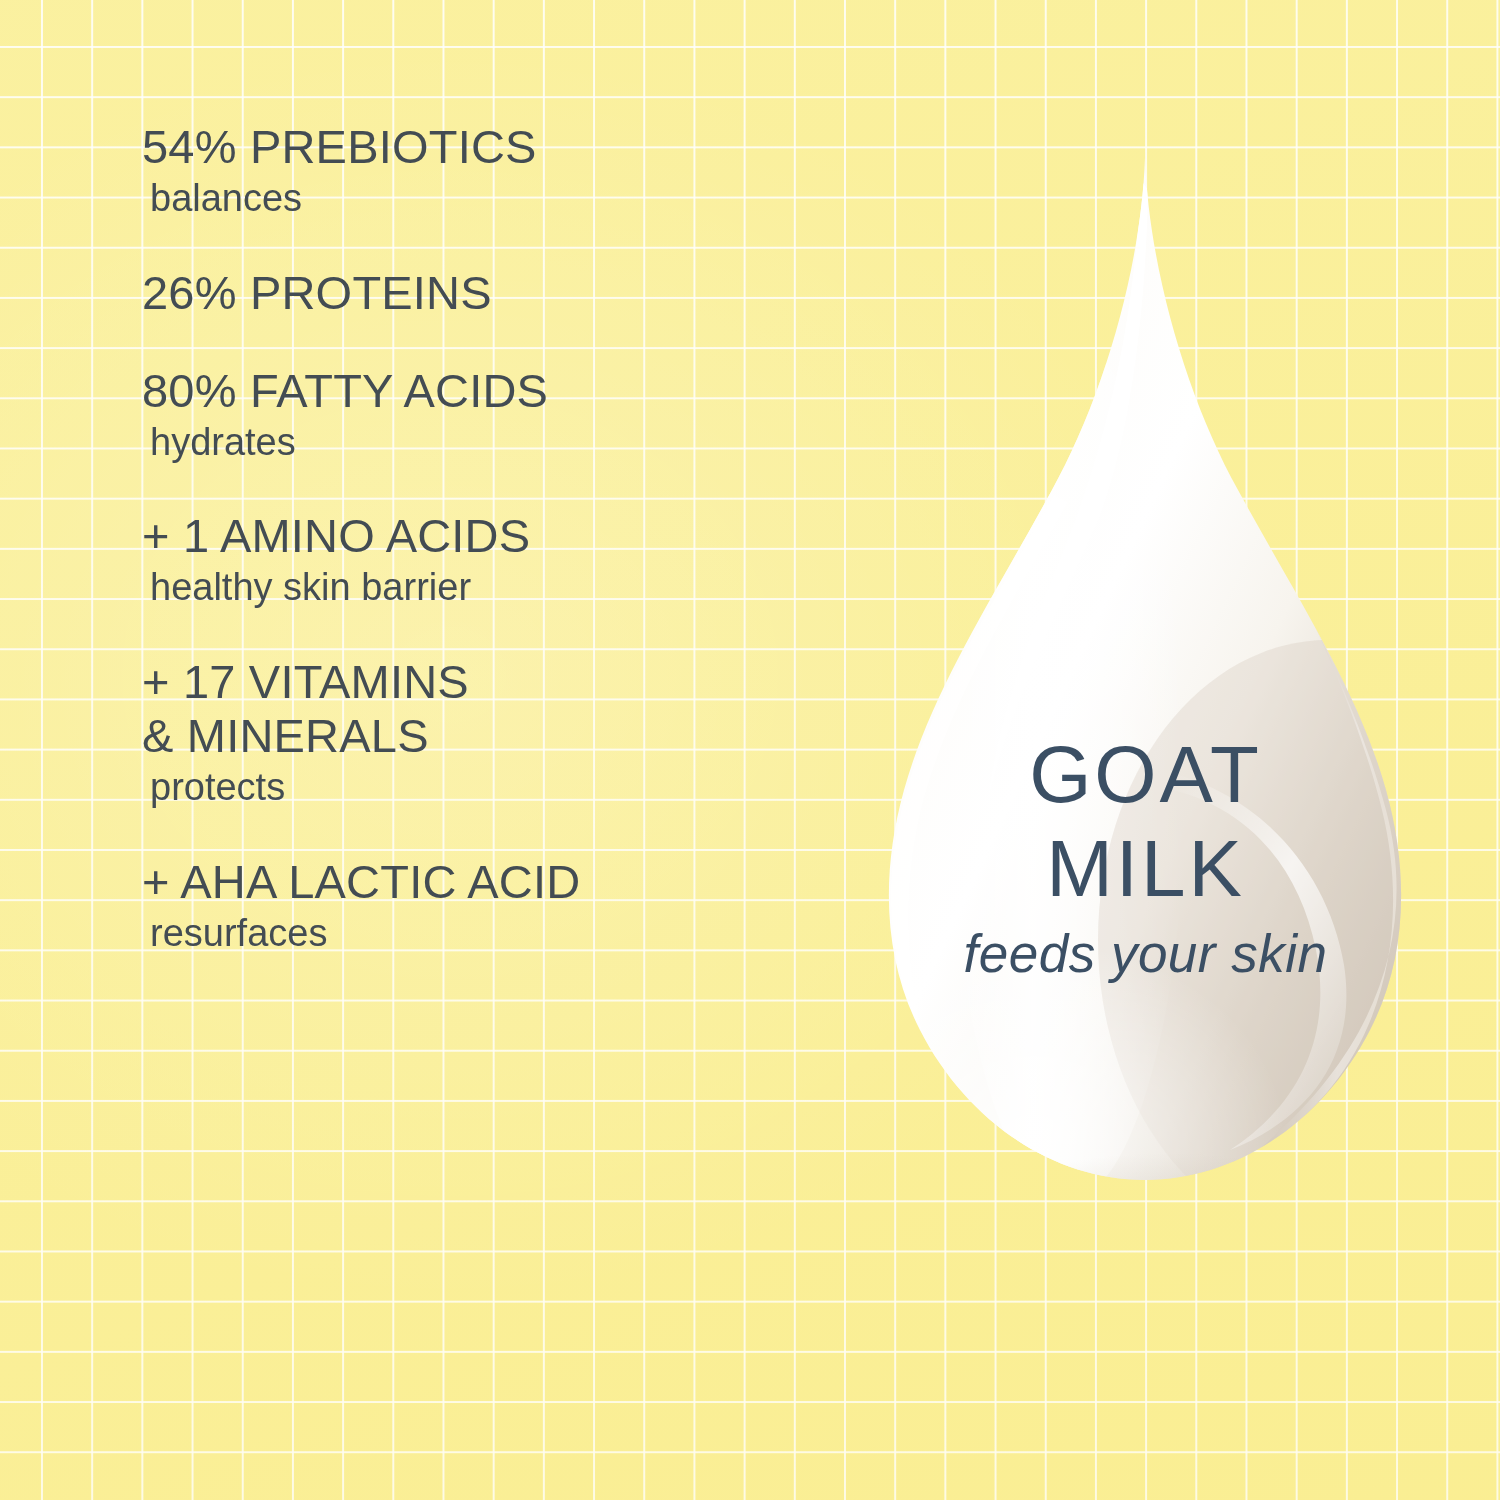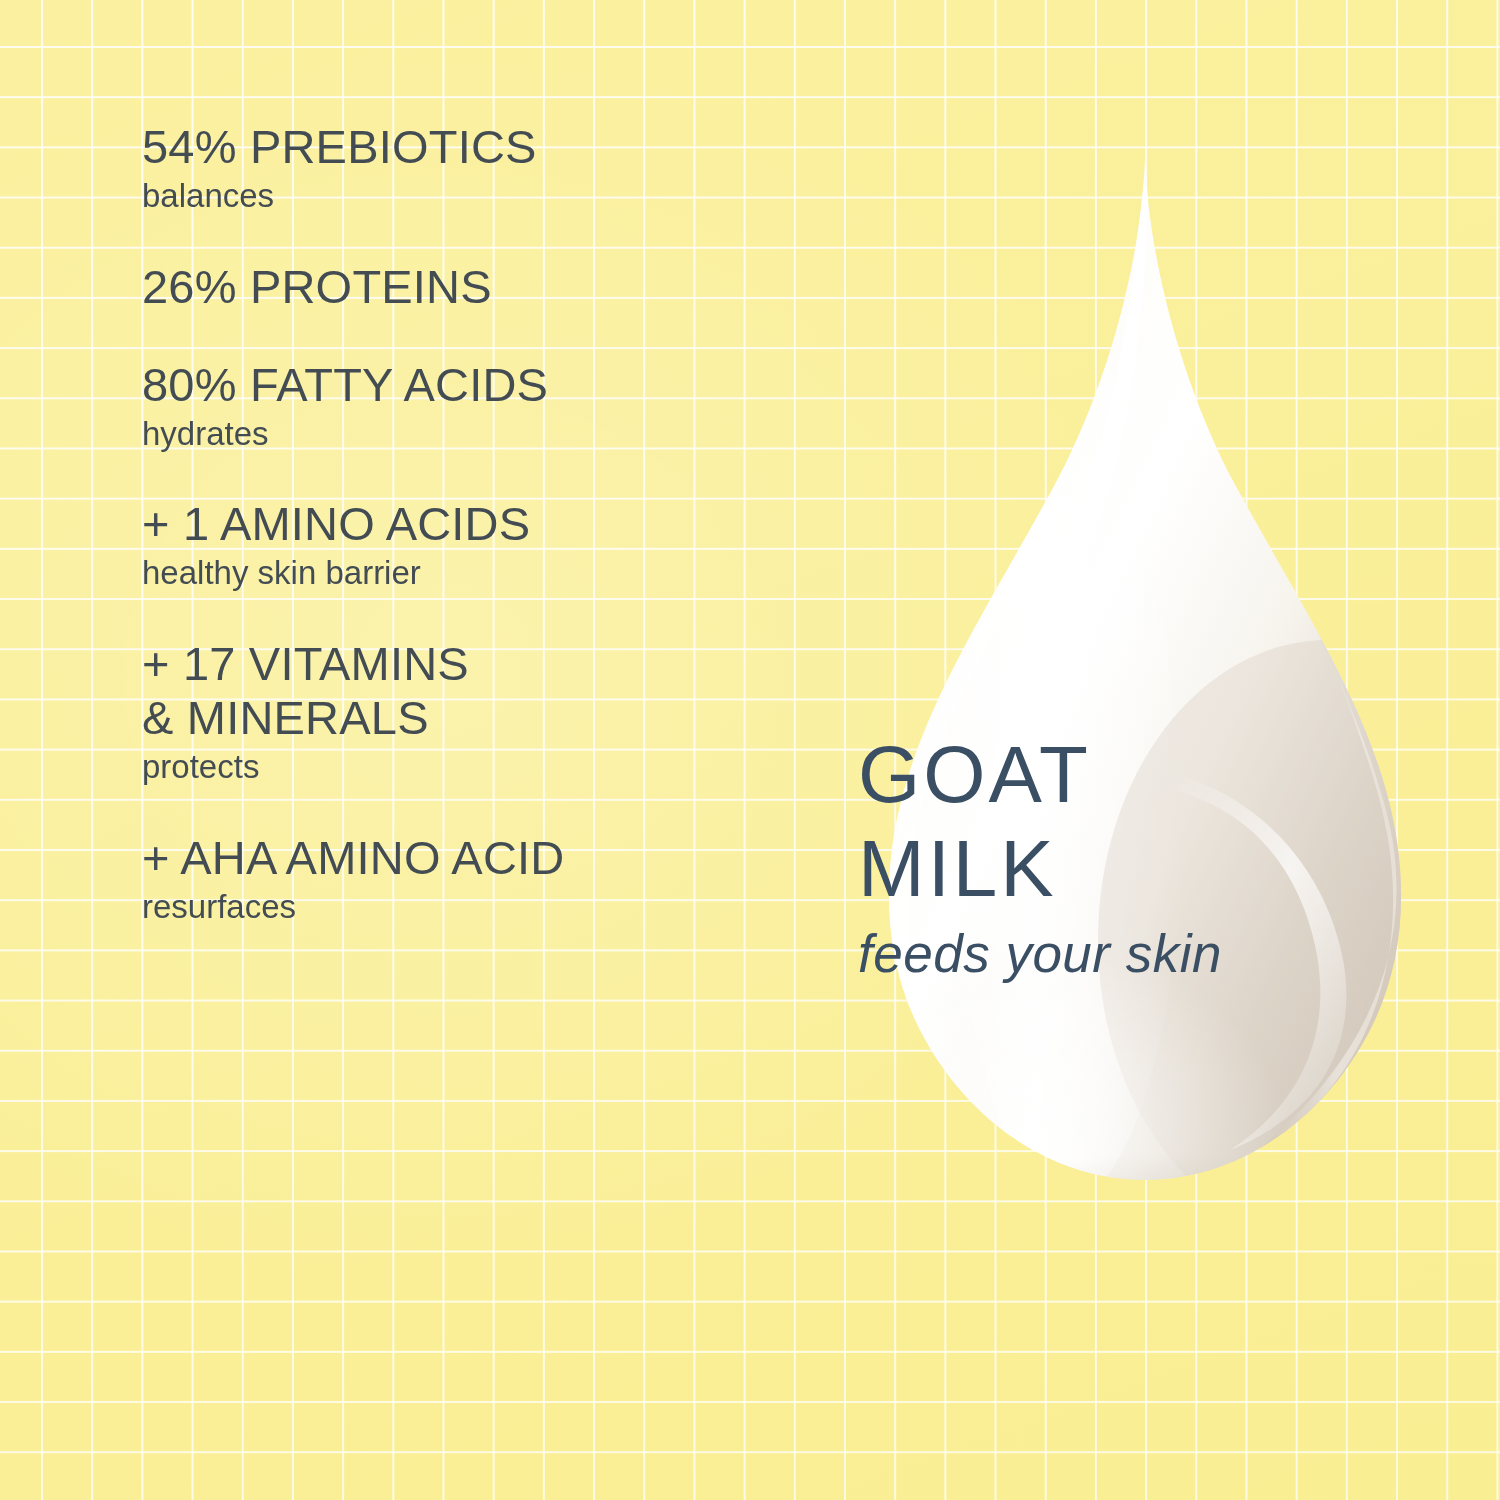--- a/index.html
+++ b/index.html
@@ -59,26 +59,27 @@
     font-size: 47px;
     font-weight: 400;
     letter-spacing: 0.2px;
     color: #434c53;
     line-height: 1.15;
     white-space: pre-line;
     margin: 0 0 2px 0;
   }
   .ingredient-benefit {
     font-family: "Liberation Sans", sans-serif;
-    font-size: 33px;
+    font-size: 38px;
     font-weight: 400;
     color: #434c53;
     line-height: 1.20;
     white-space: pre-line;
     margin: 0;
+    padding-left: 8px;
   }
 
   
   #milk-drop-wrap {
     position: absolute;
     left: 858px;
     top: 150px;
     width: 575px;
     height: 1055px;
   }
@@ -89,20 +90,21 @@
     height: 100%;
     display: block;
   }
 
   
   #drop-label {
     position: absolute;
     left: 0;
     top: 0;
     width: 575px;
+    text-align: center;
     pointer-events: none;
   }
   #brand-line-1, #brand-line-2 {
     font-family: "Liberation Sans", sans-serif;
     font-weight: 400;
     font-size: 80px;
     letter-spacing: 3px;
     color: #3b4f64;
     line-height: 0.98;
     margin: 0;
@@ -148,21 +150,21 @@
       <p class="ingredient-benefit">healthy skin barrier</p>
     </div>
 
     <div class="ingredient-item">
       <p class="ingredient-headline">+ 17 VITAMINS
 &amp; MINERALS</p>
       <p class="ingredient-benefit">protects</p>
     </div>
 
     <div class="ingredient-item">
-      <p class="ingredient-headline">+ AHA AMINO ACID</p>
+      <p class="ingredient-headline">+ AHA LACTIC ACID</p>
       <p class="ingredient-benefit">resurfaces</p>
     </div>
 
   </div>
 
   <div id="milk-drop-wrap">
 
     <svg id="milk-drop-svg" viewBox="0 0 575 1055" preserveAspectRatio="none">
       <defs>
 

